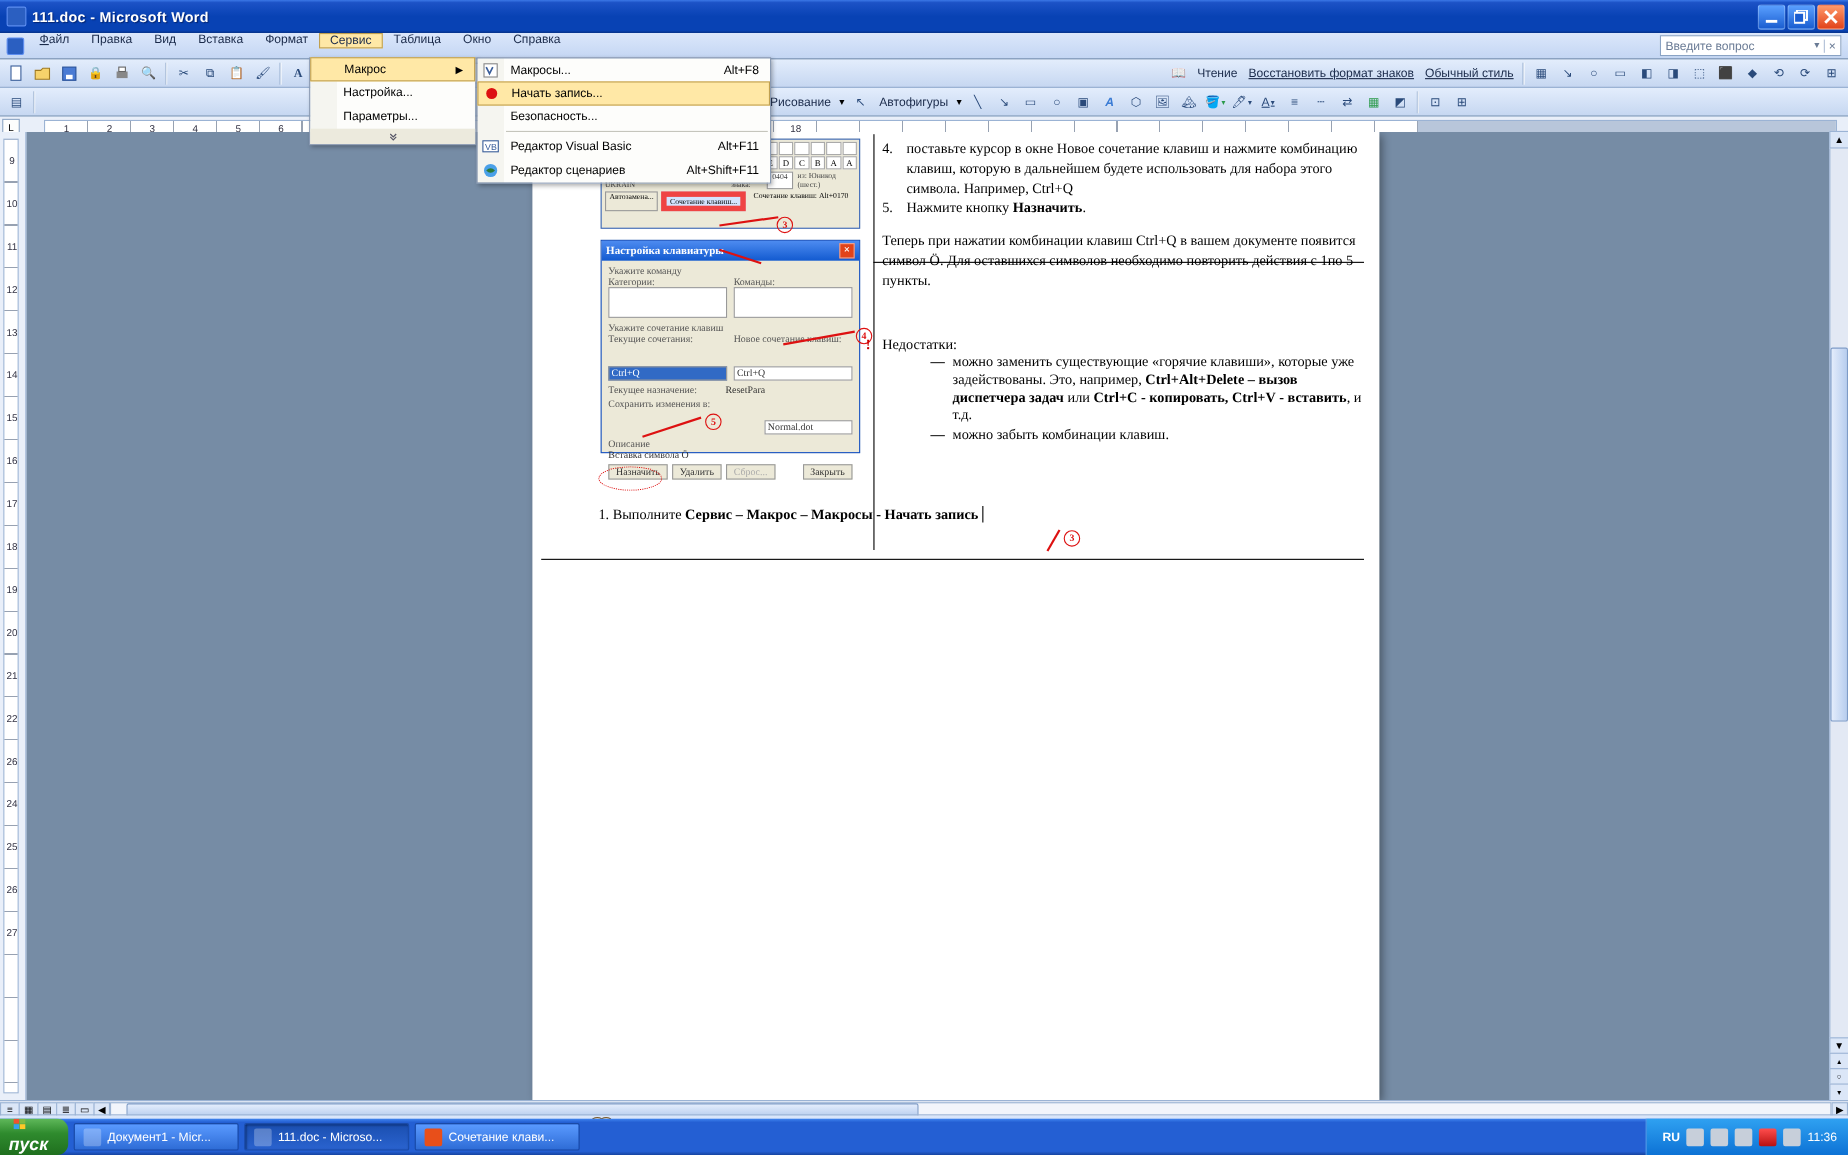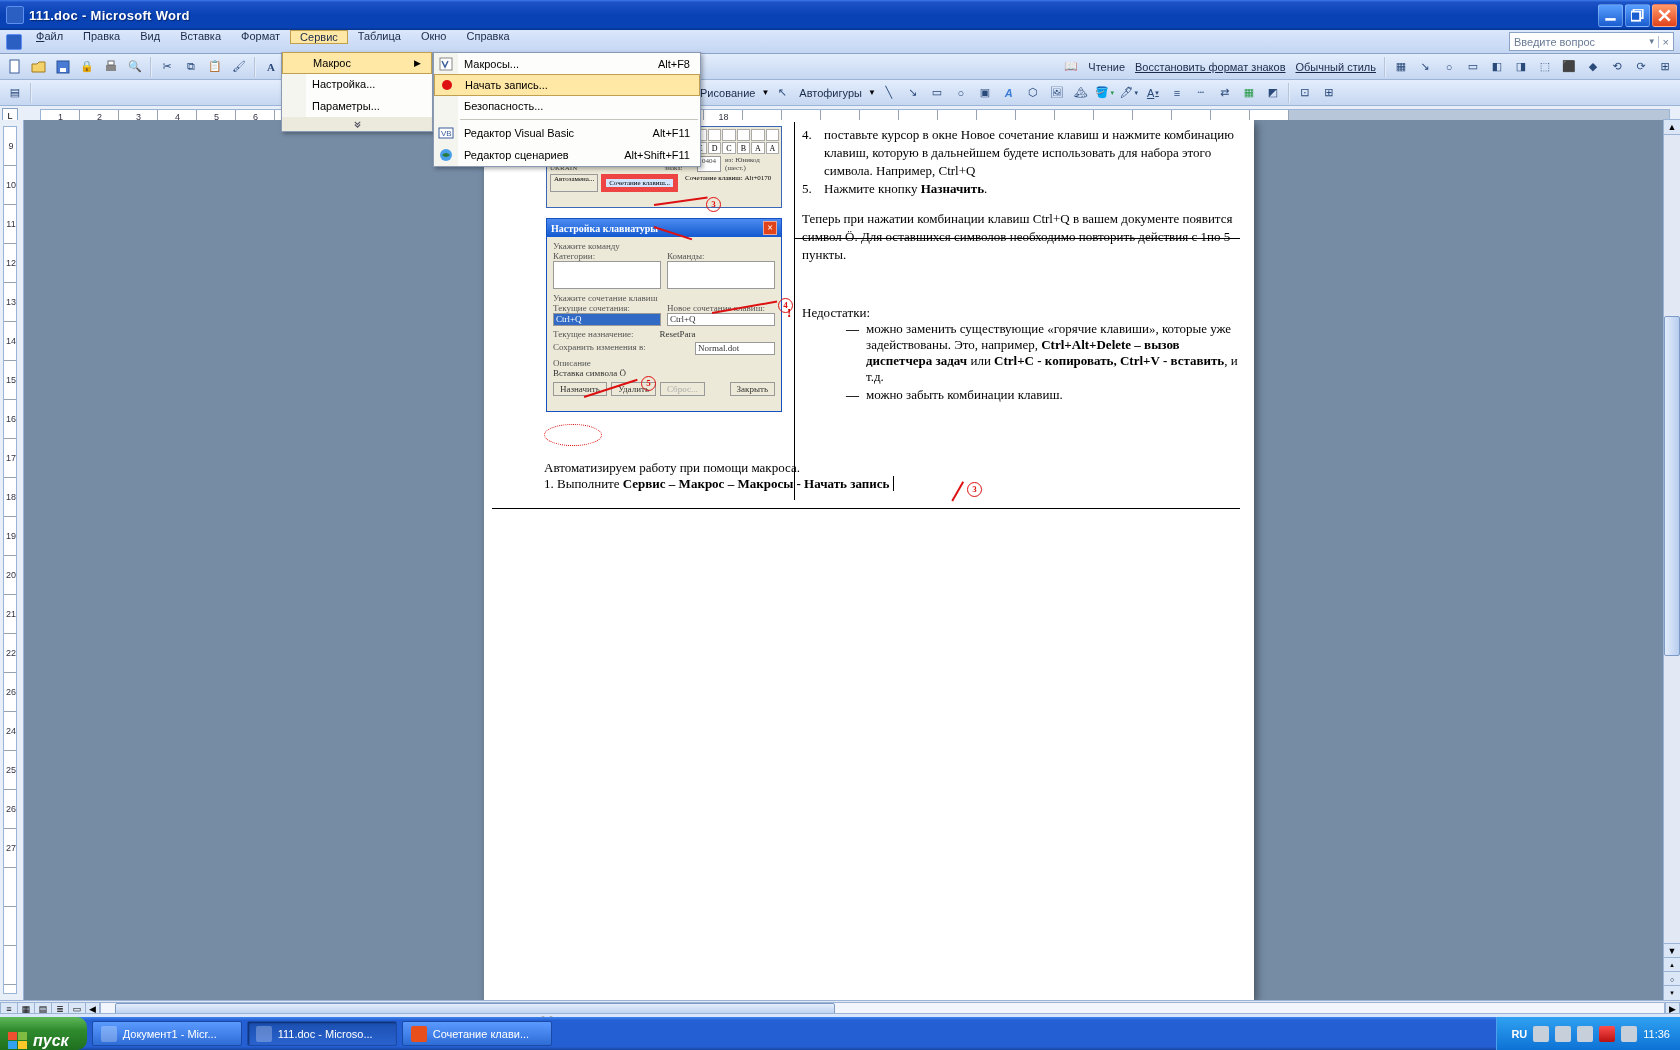--- a/index.html
+++ b/index.html
@@ -184,21 +184,21 @@
     display:flex; align-items:center; padding:0 4px;
   }
   .dlg-kb .hdr .x {
     margin-left:auto; width:14px; height:14px;
     background:#e1431a; border:1px solid #fff8;
     color:#fff; font-size:10px; text-align:center; line-height:12px;
   }
   .dlg-kb .body { padding:4px 6px; font-size:9px; color:#333; }
   .dlg-kb .row { display:flex; gap:6px; margin-bottom:3px;}
   .dlg-kb .box { background:#fff; border:1px solid #999; height:28px; flex:1;}
-  .dlg-kb .input { background:#fff; border:1px solid #999; height:13px; flex:1;}
+  .dlg-kb .input { background:#fff; border:1px solid #999; height:13px; flex:1;margin-top:20px;}
   .dlg-kb .btns { display:flex; gap:4px; margin-top:4px;}
   .dlg-kb .btn { border:1px solid #999; background:#ece9d8; font-size:9px; padding:1px 6px;}
   .dlg-kb .lbl { color:#555;}
   .circ { position:absolute; width:15px; height:15px; border:1.3px solid #d11; border-radius:50%; color:#d11; font-size:9px; text-align:center; line-height:13px; font-weight:bold; font-family:Tahoma;}
   .redline { position:absolute; background:#d11; height:1.5px; transform-origin:left center;}
 
   .page .bullet-section { position:absolute; left:318px; top:185px; right:14px;}
   .page .bullet-section ul { list-style:none; margin-left:28px;}
   .page .bullet-section ul li { position:relative; margin-bottom:2px;margin-left:36px;}
   .page .bullet-section ul li::before { content:"—"; position:absolute; left:-20px; font-weight:bold;}
@@ -275,27 +275,28 @@
   .status-bar .dim { color:#9ba8bc;}
   .status-bar .book-icon { width:18px;height:14px;}
 
   
   .taskbar {
     position:absolute; left:0; right:0; bottom:0; height:33px;
     background: linear-gradient(to bottom,#3f84ef 0%, #245fd3 10%, #245fd3 90%, #1644a0 100%);
     display:flex; align-items:stretch;
   }
   .start-btn {
-    display:flex; align-items:flex-end;
+    display:flex; align-items:flex-start;
     background: linear-gradient(to bottom,#5fb85a 0%, #2f8b2e 40%, #1f6f1e 100%);
     color:#fff; font-style:italic; font-weight:bold;
     padding:0 18px 0 8px;
     border-radius:0 10px 10px 0;
     font-size:16px;
     gap:5px;
+    flex-direction:column;
   }
   .start-btn .win-flag { width:20px;height:18px;}
   .task-btn {
     display:flex; align-items:center;
     height:25px; align-self:center;
     margin-left:5px; padding:0 8px;
     min-width:150px;
     background: linear-gradient(to bottom,#5a9aff,#2e6cd6);
     border:1px solid #1a4aa6; border-radius:2px;
     color:#fff; font-size:11px;
@@ -654,21 +655,20 @@
         <div>Недостатки:</div>
         <ul>
           <li><span>можно заменить существующие «горячие клавиши», которые уже задействованы. Это, например,  </span><b>Ctrl+Alt+Delete – вызов диспетчера задач</b><span> или </span><b>Ctrl+C  - копировать, Ctrl+V   - вставить</b><span>, и т.д.</span></li>
           <li>можно забыть комбинации клавиш.</li>
         </ul>
       </div>
 
       <div class="scribble"></div>
 
       <div class="sol3">
-        <div>Автоматизируем работу при помощи макроса.</div>
         <div><span>1. Выполните </span><b>Сервис – Макрос – Макросы  - Начать запись</b><span style="border-right:1px solid #000;">&nbsp;</span></div>
       </div>
       <div class="circ" style="left:483px; top:362px;">3</div>
       <div class="redline" style="left:468px;top:380px;width:22px;transform:rotate(-60deg);"></div>
 
     </div>
   </div>
 </div>
 
 <div id="menu-service" class="menu-popup">

